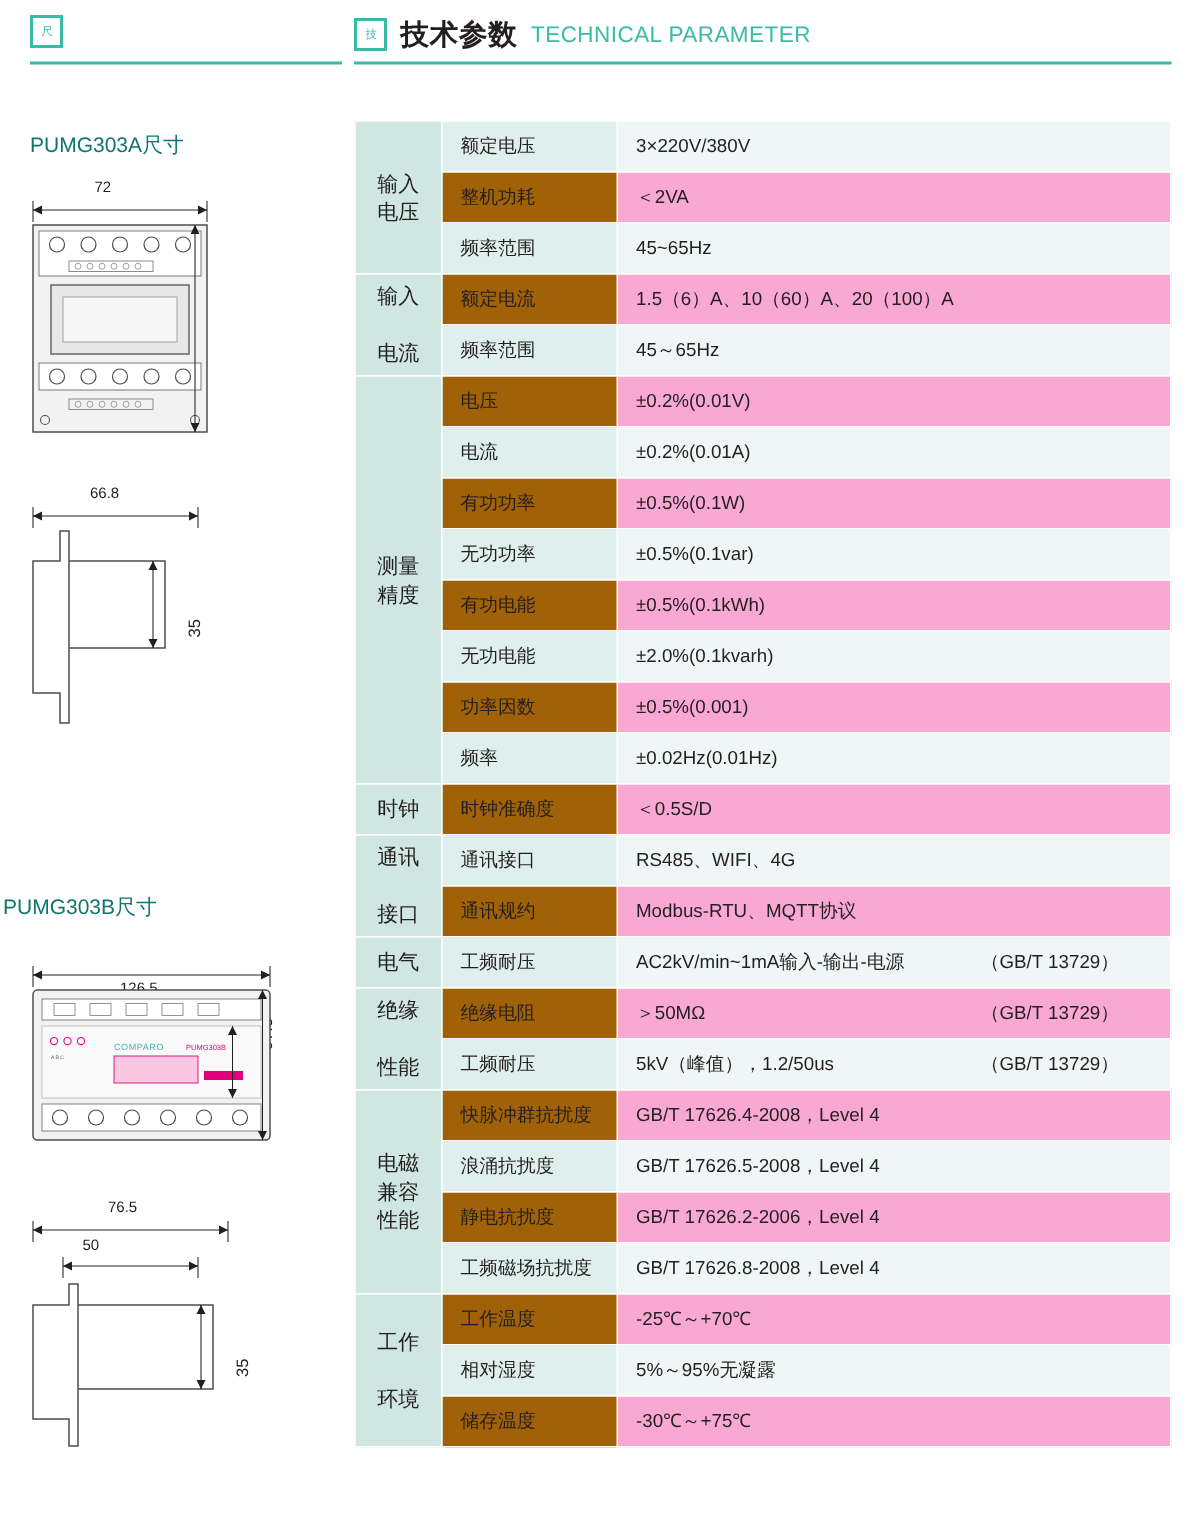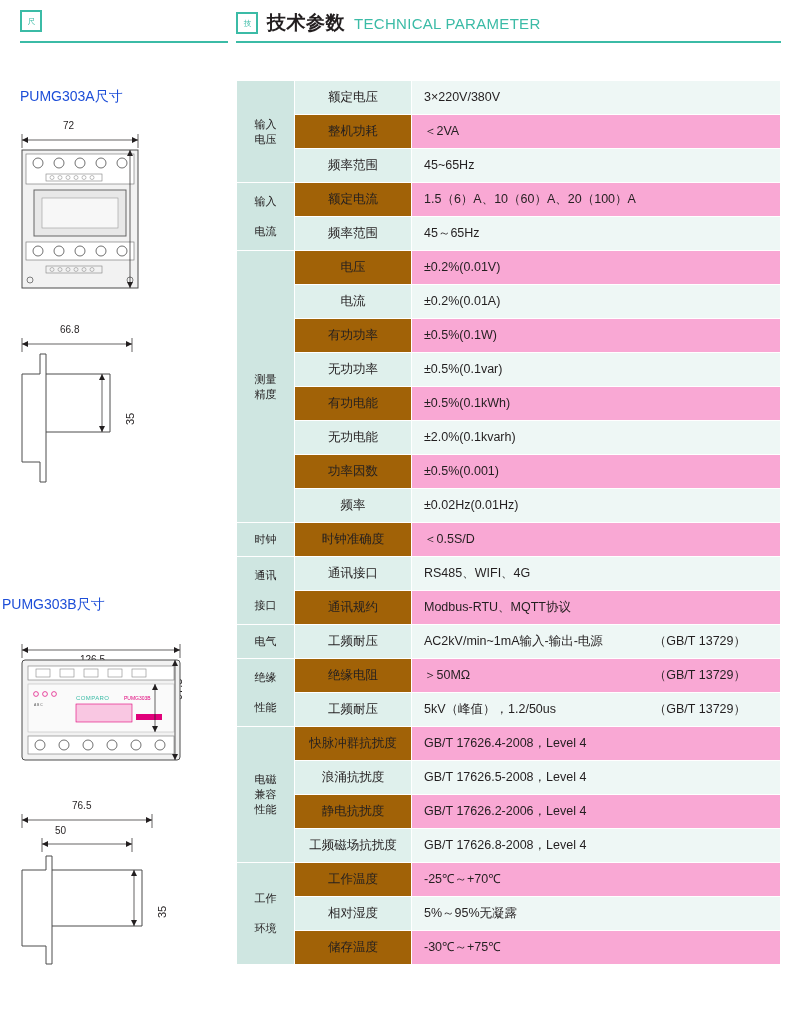--- a/index.html
+++ b/index.html
@@ -54,21 +54,21 @@
     height: 2px;
     background: #3bbba6;
   }
   .rule-left { left: 20px; top: 41px; width: 208px; }
   .rule-right { left: 236px; top: 41px; width: 545px; }
 
   
   .draw-title {
     position: absolute;
     font-size: 14px;
-    color: #1d4ed8;
+    color: #0f766e;
     font-weight: normal;
   }
   .t303a { left: 20px; top: 88px; }
   .t303b { left: 2px; top: 596px; }
 
   .dim-label {
     position: absolute;
     font-size: 10px;
     color: #231f20;
   }
@@ -96,28 +96,27 @@
     padding: 0 12px;
     height: 34px;
     vertical-align: middle;
     color: #231f20;
     line-height: 1.35;
   }
   .c-group {
     width: 58px;
     text-align: center;
     background: #cfe6e1;
-    font-size: 11px;
+    font-size: 14px;
     padding: 0 4px;
     line-height: 1.5;
   }
   .c-name {
     width: 117px;
     background: #dff0ec;
-    text-align: center;
   }
   .c-val {
     background: #eef7f5;
   }
   .alt .c-name { background: #a16207; }
   .alt .c-val  { background: #f9a8d4; }
   .c-val .unit-right {
     float: right;
     margin-right: 22px;
   }

